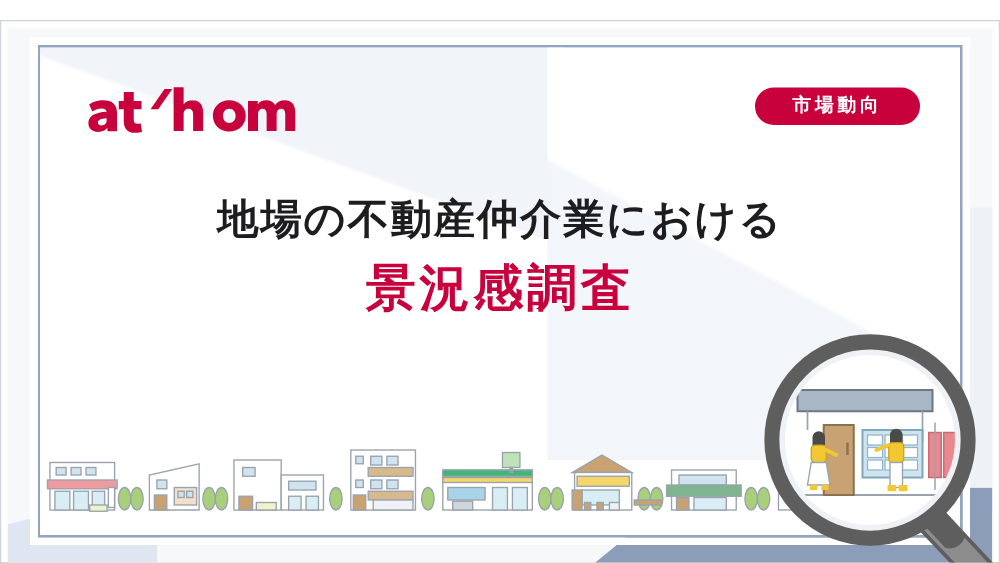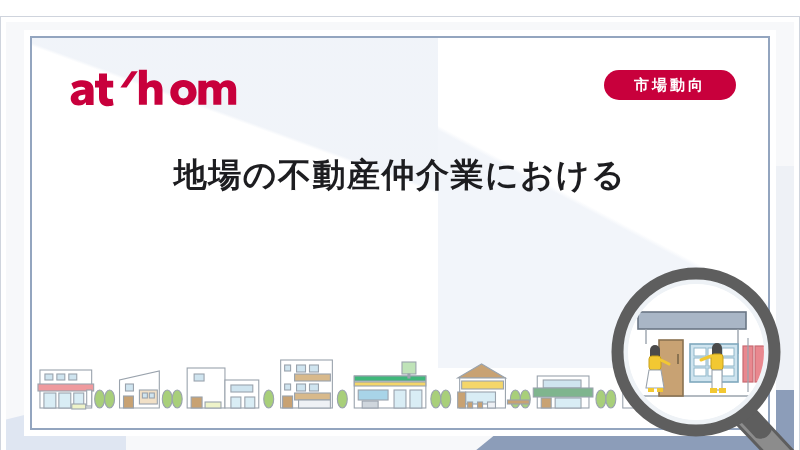--- a/index.html
+++ b/index.html
@@ -116,20 +116,21 @@
 
           <path d="M159.9 12.2c-3.5 0-6.2 1.4-7.8 3.7-1.4-2.4-3.8-3.7-7-3.7-3.1 0-5.4 1.2-6.9 3.1v-2.5h-7.8v23.9h8V23.3c0-2.8 1.4-4.3 3.6-4.3 2.1 0 3.3 1.4 3.3 4.1v13.6h8V23.3c0-2.8 1.4-4.3 3.6-4.3 2.1 0 3.3 1.4 3.3 4.1v13.6h8V21.5c0-5.8-3.2-9.3-8.3-9.3z"></path>
         </g>
       </svg>
     </div>
 
     <div class="badge">市場動向</div>
 
     <div class="titles">
       <div class="t-main">地場の不動産仲介業における</div>
+      <div class="t-sub">景況感調査</div>
     </div>
 
     <div class="town">
       <svg viewBox="0 0 740 60" preserveAspectRatio="none" aria-hidden="true">
         <g stroke="#9aa3ad" stroke-width="1.1" fill="#ffffff" vector-effect="non-scaling-stroke">
 
           <rect x="8" y="16" width="52" height="38"></rect>
           <rect x="13" y="20" width="8" height="6" fill="#cfe4ef"></rect>
           <rect x="25" y="20" width="8" height="6" fill="#cfe4ef"></rect>
           <rect x="37" y="20" width="8" height="6" fill="#cfe4ef"></rect>

